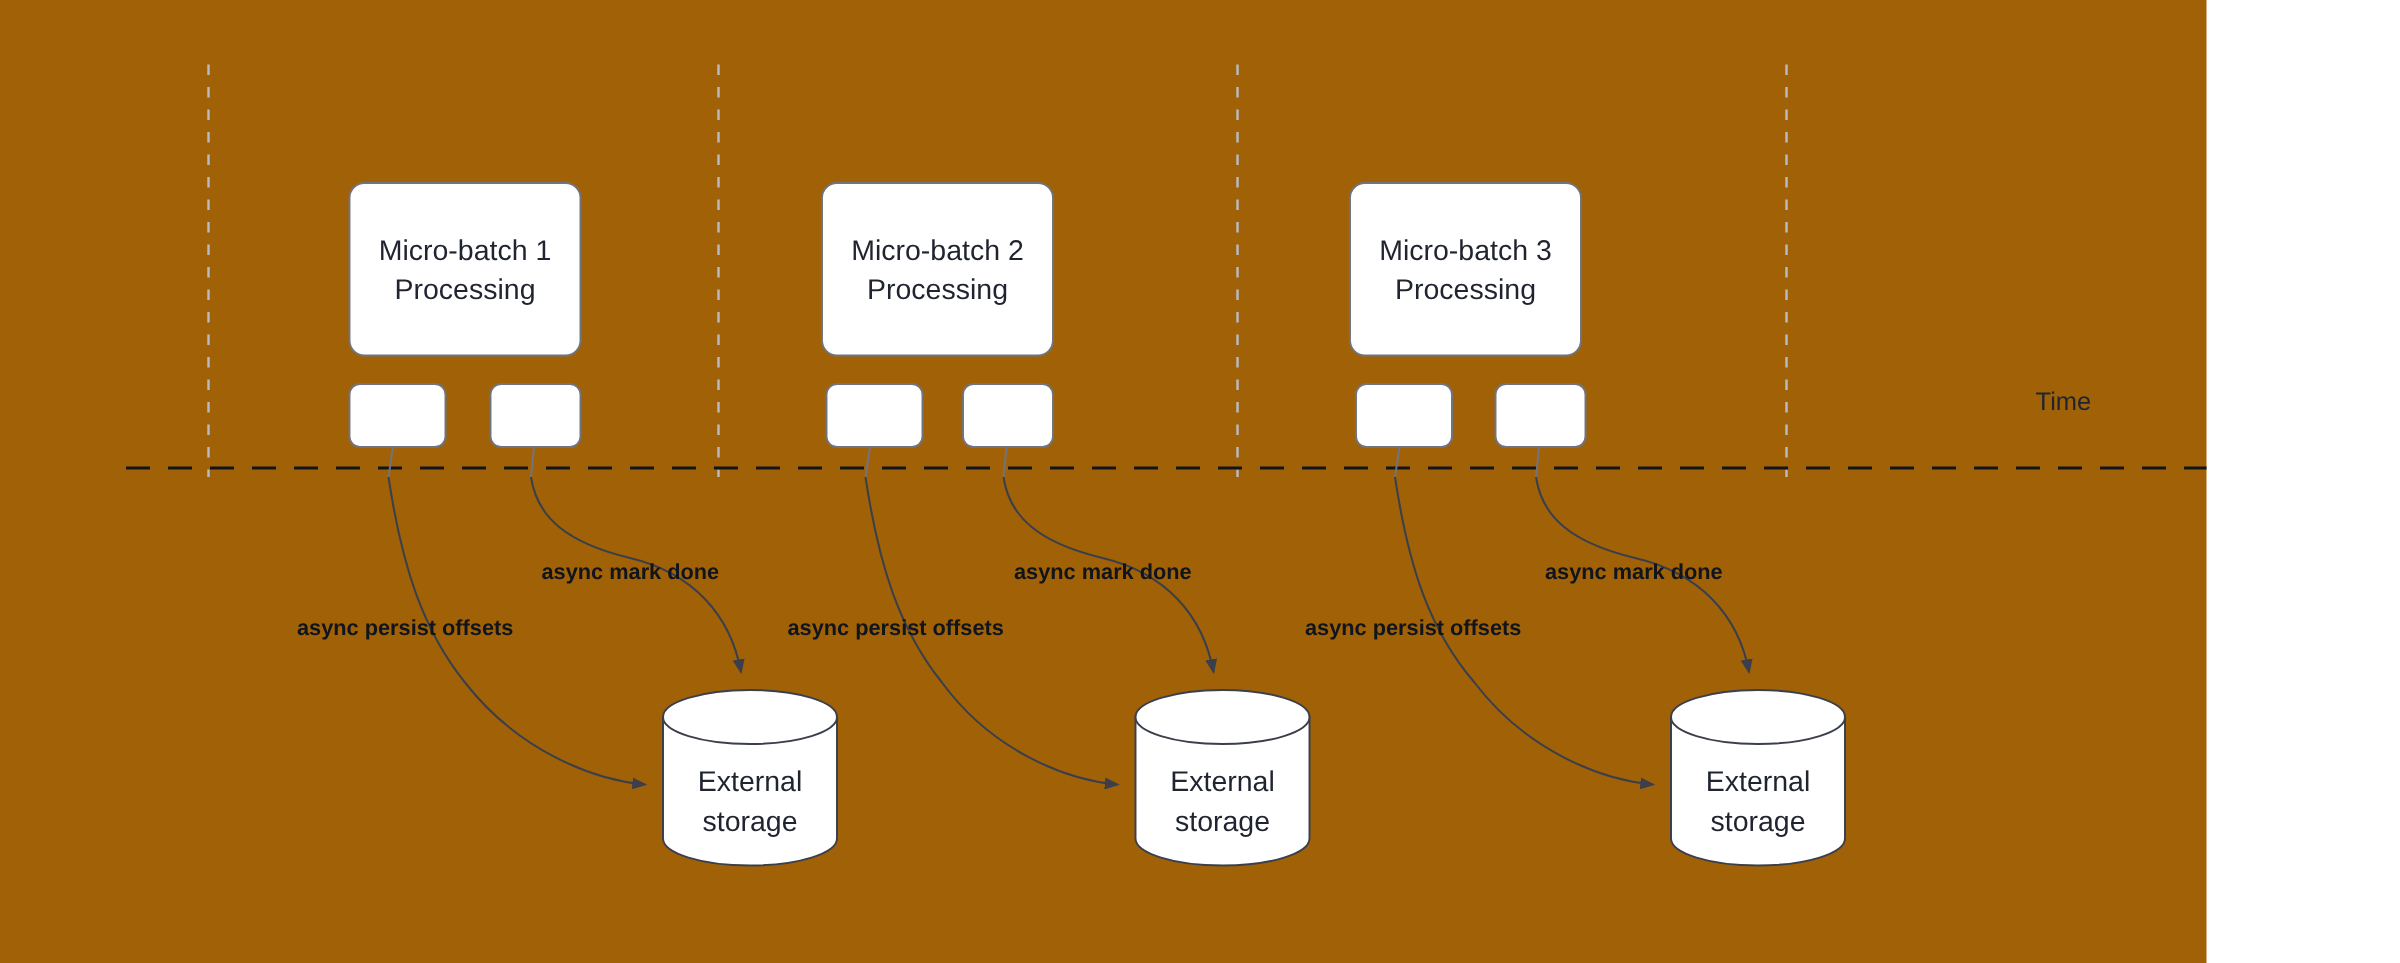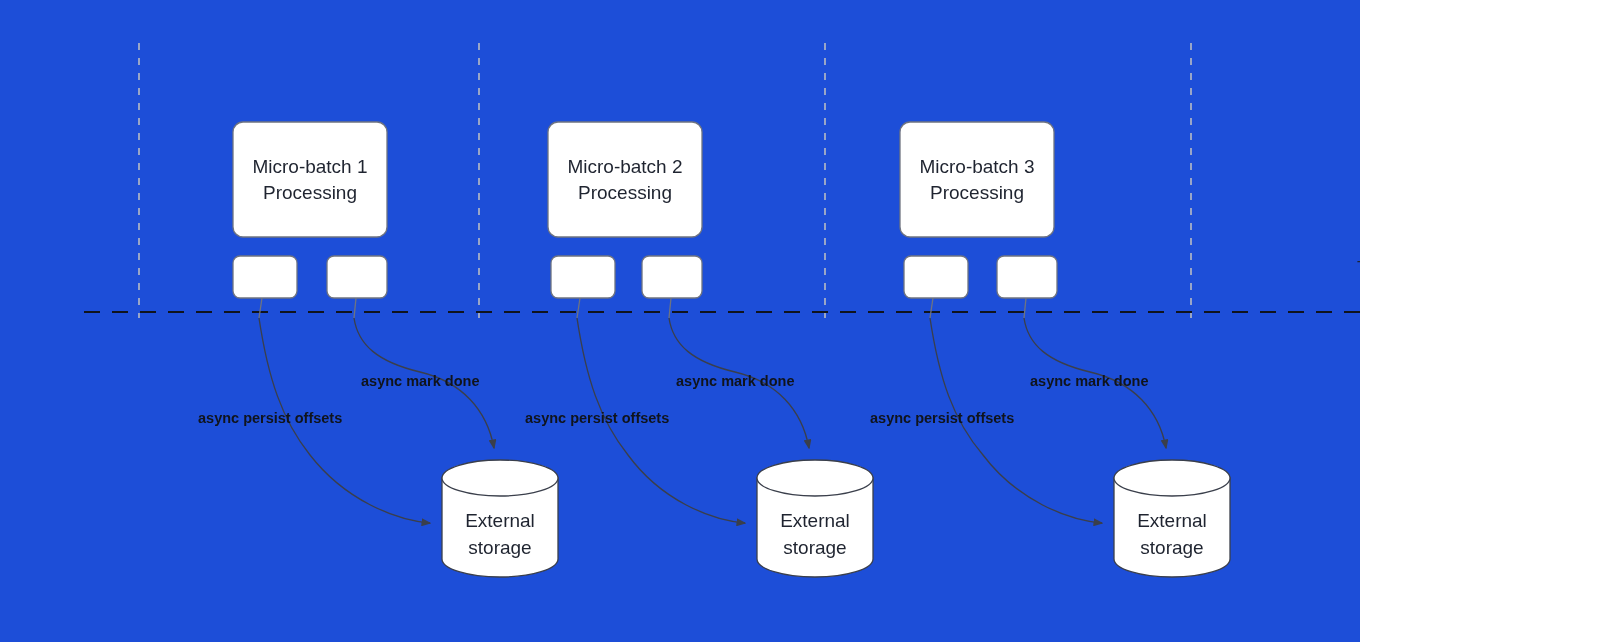--- a/index.html
+++ b/index.html
@@ -5,23 +5,23 @@
   html, body {
     margin: 0;
     padding: 0;
     background: #ffffff;
   }
   body {
     font-family: "Liberation Sans", sans-serif;
   }
   #canvas {
     position: relative;
-    width: 1360px;
+    width: 1471px;
     height: 642px;
-    background: #1d4ed8;
+    background: #a16207;
     overflow: hidden;
   }
   #diagram-svg {
     position: absolute;
     left: 0;
     top: 0;
     width: 1600px;
     height: 642px;
   }
   .shape-label {

